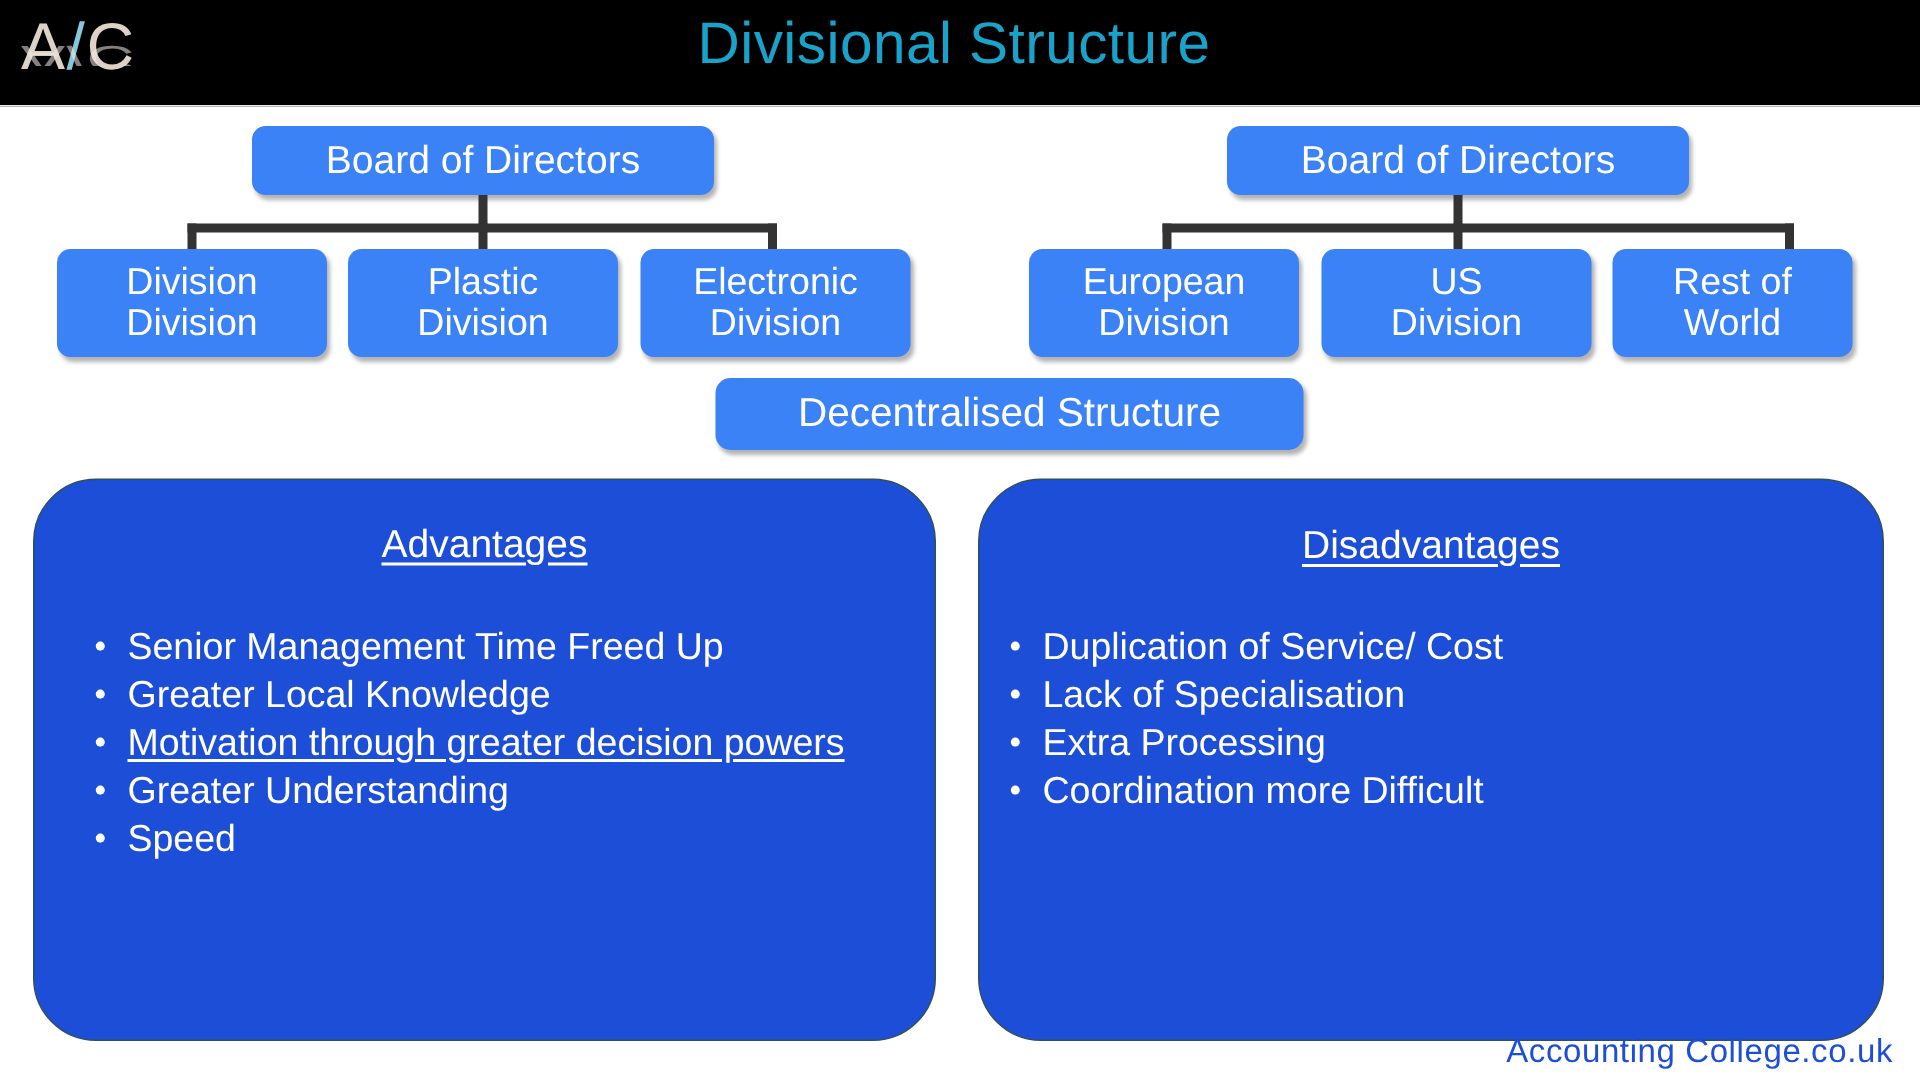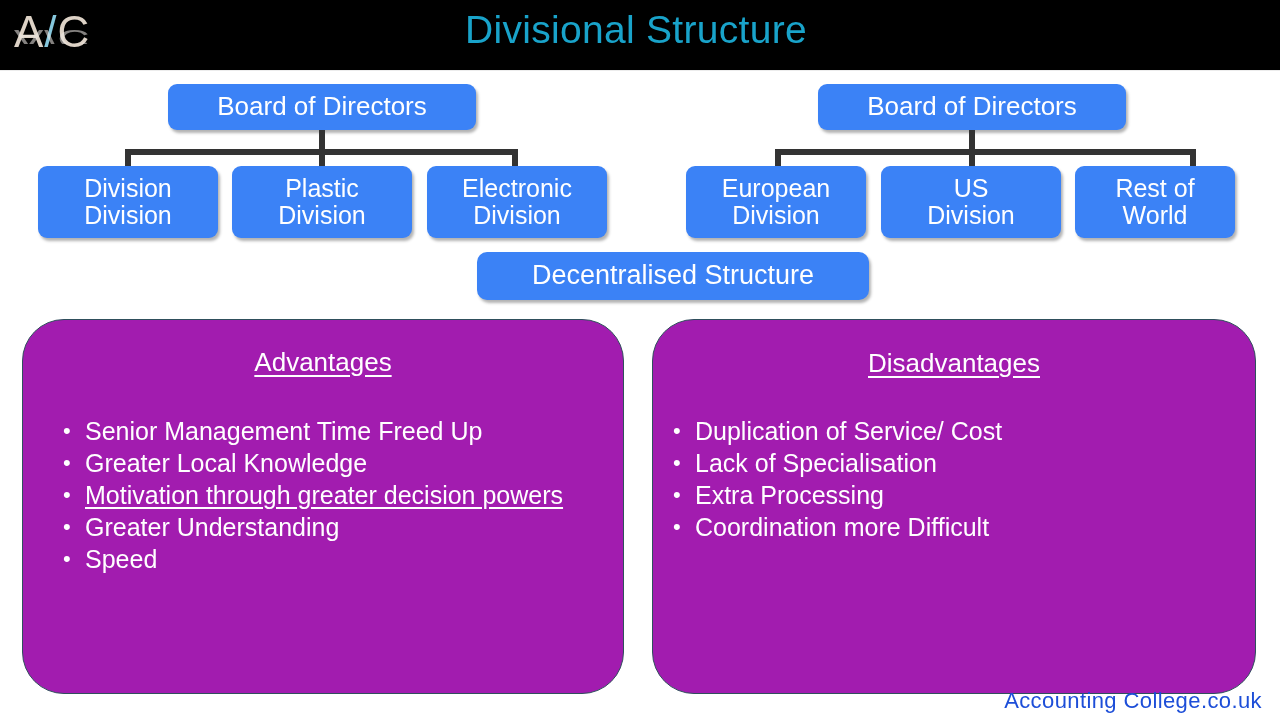--- a/index.html
+++ b/index.html
@@ -129,21 +129,21 @@
   
   #cr-stem   { left: 969px; top: 130px; height: 22px; }
   #cr-bar    { left: 775px; top: 149px; width: 421px; }
   #cr-drop-1 { left: 775px; top: 149px; height: 19px; }
   #cr-drop-2 { left: 969px; top: 149px; height: 19px; }
   #cr-drop-3 { left: 1190px; top: 149px; height: 19px; }
 
   
   .panel {
     position: absolute;
-    background: #a21caf;
+    background: #1d4ed8;
     border: 1px solid #2f4f5c;
     border-radius: 42px;
     box-sizing: border-box;
     color: #ffffff;
     overflow: hidden;
   }
   #panel-advantages    { left: 22px;  top: 319px; width: 602px; height: 375px; }
   #panel-disadvantages { left: 652px; top: 319px; width: 604px; height: 375px; }
 
   .panel-heading {

